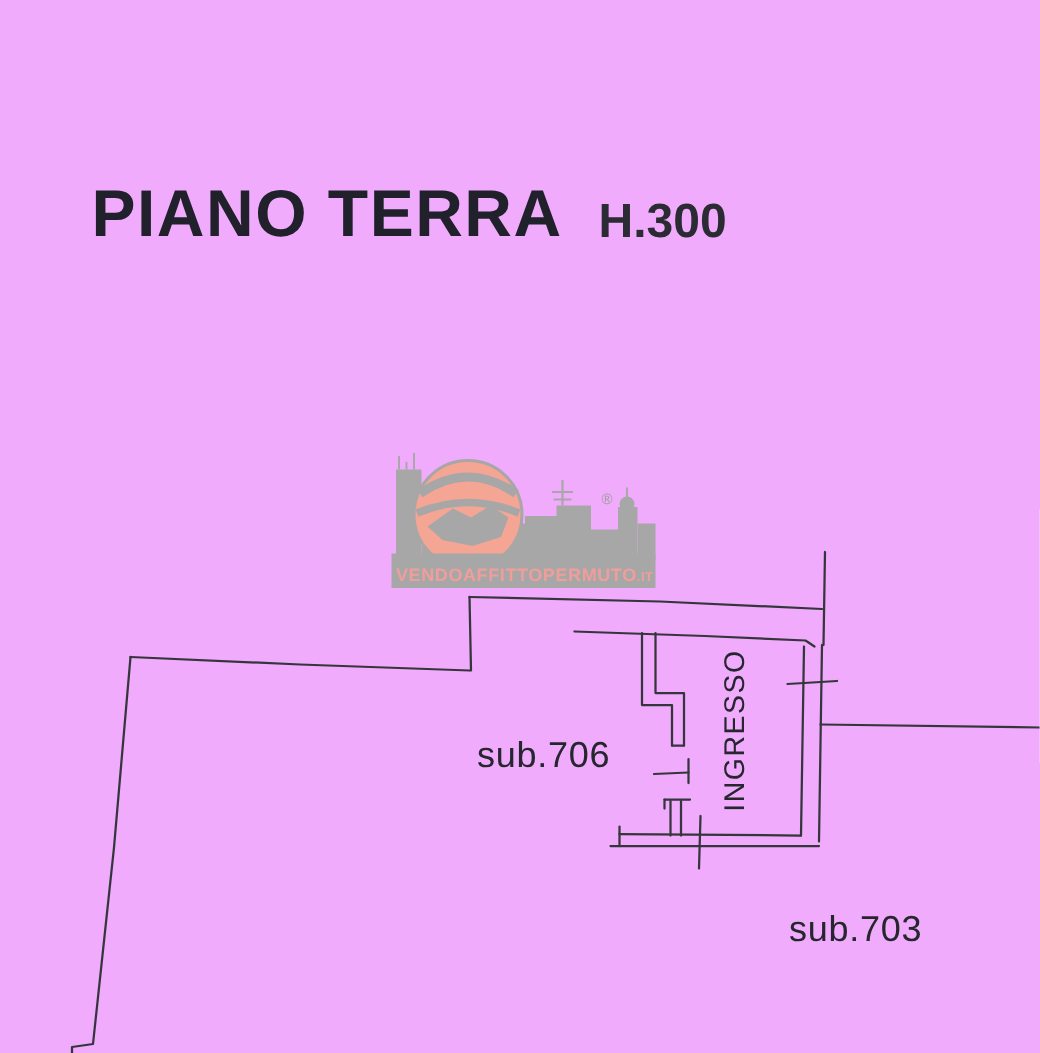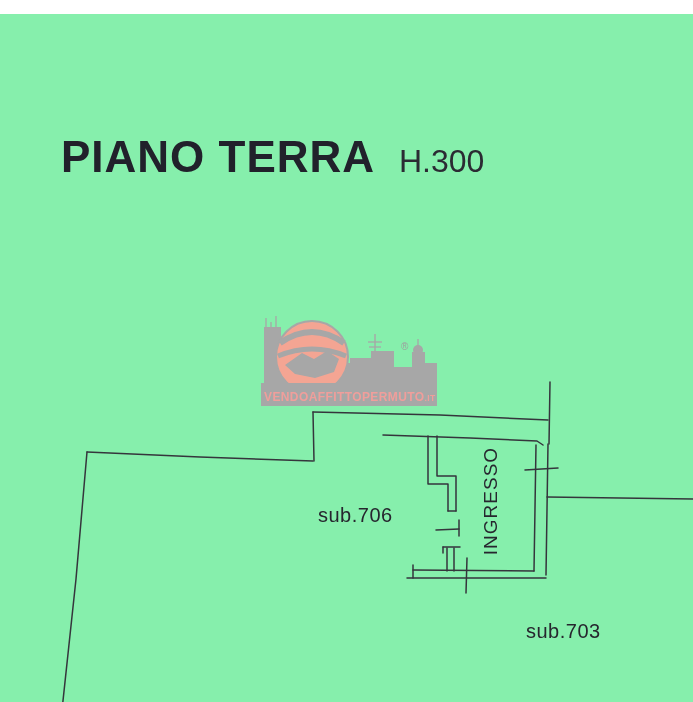--- a/index.html
+++ b/index.html
@@ -1,44 +1,44 @@
 <!DOCTYPE html>
 <html><head>
 <meta charset="utf-8">
 <style>
   html,body{margin:0;padding:0;}
   body{
     width:693px;height:702px;overflow:hidden;background:#ffffff;
     font-family:"Liberation Sans","DejaVu Sans",sans-serif;
     position:relative;
   }
-  .page{position:absolute;inset:0;background:#86efac;margin-top:14px;}
+  .page{position:absolute;inset:0;background:#f0abfc;}
 
   
   .title{
     position:absolute;left:61px;top:118px;
     font-size:44px;font-weight:700;color:#21212b;
     letter-spacing:1px;white-space:nowrap;
   }
   .height-label{
     position:absolute;left:399px;top:129px;
-    font-size:32px;font-weight:400;color:#2b2b33;
+    font-size:32px;font-weight:700;color:#2b2b33;
     letter-spacing:0px;white-space:nowrap;
   }
 
   
   .watermark{position:absolute;left:257px;top:299px;width:186px;height:98px;}
 
   
   .plan{position:absolute;left:0;top:0;width:693px;height:702px;}
   .plan path{fill:none;stroke:#35353c;stroke-width:1.5;stroke-linecap:round;stroke-linejoin:round;}
 
   
   .room-label{
-    position:absolute;color:#26262e;font-size:20px;font-weight:400;
+    position:absolute;color:#26262e;font-size:24px;font-weight:400;
     letter-spacing:0.5px;white-space:nowrap;
   }
   .lbl-sub706{left:318px;top:490px;}
   .lbl-sub703{left:526px;top:606px;}
   .lbl-ingresso{
     left:491px;top:487px;
     transform:translate(-50%,-50%) rotate(-90deg);
     font-size:19px;letter-spacing:1px;
   }
 </style>

